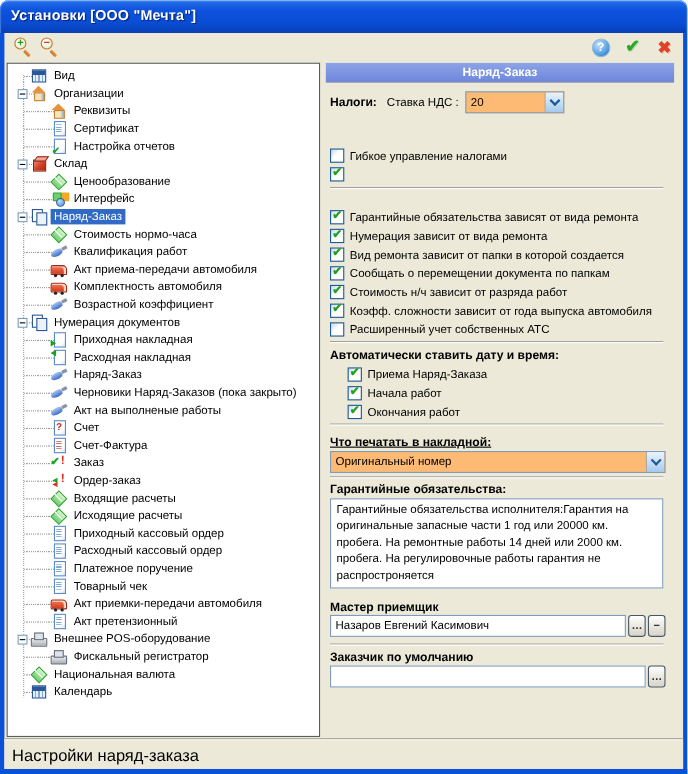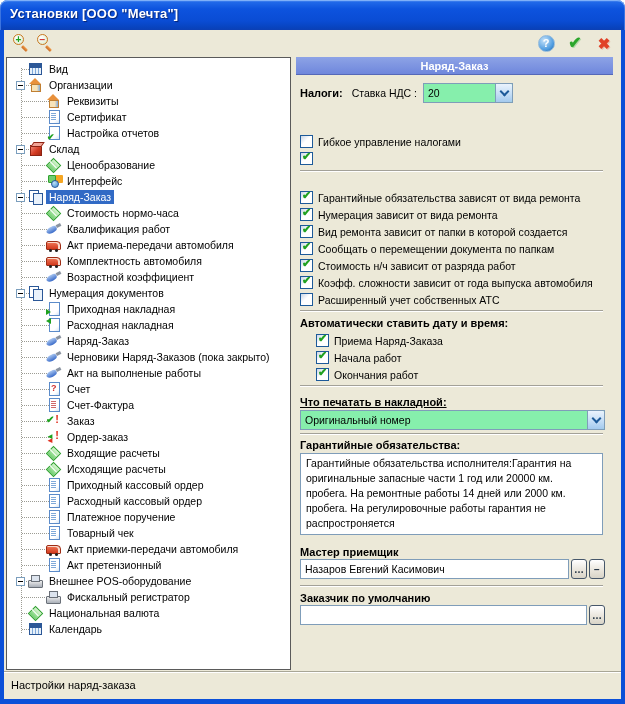--- a/index.html
+++ b/index.html
@@ -72,40 +72,40 @@
   .icon-printer::before{content:"";position:absolute;top:6px;left:0;width:13px;height:6px;background:linear-gradient(#EDEDED,#A9AFB8);border:1px solid #6A7078;border-radius:1px;}
   .icon-printer::after{content:"";position:absolute;top:1px;left:3px;width:7px;height:5px;background:#DDE4EE;border:1px solid #6A7078;}
   
   .rpanel{position:absolute;left:292px;top:27px;right:8px;bottom:29px;overflow:hidden;}
   .phead{height:18px;background:linear-gradient(#8DA3E6,#6F87DC);border-bottom:1px solid #5568B8;color:#fff;font-weight:bold;font-size:11px;text-align:center;line-height:18px;}
   .pbody{padding:8px 4px 0 4px;font-size:10.5px;color:#000;}
   .taxrow{display:flex;align-items:center;height:20px;}
   .blabel{font-weight:bold;font-size:11px;}
   .taxrow .blabel{margin-right:9px;}
   .taxrow .nlabel{margin-right:6px;}
-  .combo{height:20px;background:#86efac;border:1px solid #7F9DB9;display:flex;align-items:center;}
+  .combo{height:20px;background:#fdba74;border:1px solid #7F9DB9;display:flex;align-items:center;}
   .combo-vat{width:90px;}
   .combo-full{width:calc(100% - 4px);}
   .combo .val{flex:1;padding:0 4px;white-space:nowrap;overflow:hidden;}
   .combo .dbtn{width:17px;height:18px;flex:none;margin:0;border-left:1px solid #7F9DB9;border-radius:0 1px 1px 0;
     background:linear-gradient(#EAF3FD,#C5DEF6 55%,#A4CAEE);display:flex;align-items:center;justify-content:center;}
   .combo .dbtn::after{content:"";width:5px;height:5px;border-right:2px solid #1D5A99;border-bottom:2px solid #1D5A99;transform:rotate(45deg);margin-top:-3px;}
   .cbrow{display:flex;align-items:center;height:17px;white-space:nowrap;}
   .cb{position:relative;width:13px;height:13px;flex:none;margin-right:5px;border:1px solid #1D5A99;background:linear-gradient(135deg,#C9D6E6,#FFF 45%);}
   .cb.checked::after{content:"✔";position:absolute;left:1px;top:-3px;color:#21A121;font-size:11px;font-weight:bold;}
   .sep{height:2px;border-top:1px solid #A3A198;border-bottom:1px solid #FFF;margin-right:6px;}
   .indent{margin-left:16px;}
   .tarea{width:calc(100% - 6px);height:82px;background:#fff;border:1px solid #7F9DB9;padding:2px 5px;line-height:15px;overflow:hidden;}
   .fieldrow{display:flex;align-items:stretch;height:20px;width:calc(100% - 4px);}
   .field{flex:1;background:#fff;border:1px solid #7F9DB9;display:flex;align-items:center;padding:0 4px;white-space:nowrap;overflow:hidden;}
   .sbtn{width:16px;height:20px;margin-left:2px;flex:none;border:1px solid #46576A;border-radius:3px;
     background:linear-gradient(#FFFFFF,#E8E4DA 60%,#D8D4C8);display:flex;align-items:center;justify-content:center;font-size:10px;font-weight:bold;color:#203040;}
   
   .statusbar{position:absolute;left:0;right:0;bottom:0;height:28px;border-top:1px solid #A8A696;box-shadow:inset 0 1px 0 #FFF;
-    padding:7px 7px 0;font-size:11px;background:#ECE9D8;}
+    padding:7px 7px 0;font-size:15px;background:#ECE9D8;}
 </style>
 </head>
 <body>
 
 <div class="window">
   <div class="titlebar">
     <div class="title-text">Установки [ООО "Мечта"]</div>
   </div>
 
   <div class="content">

